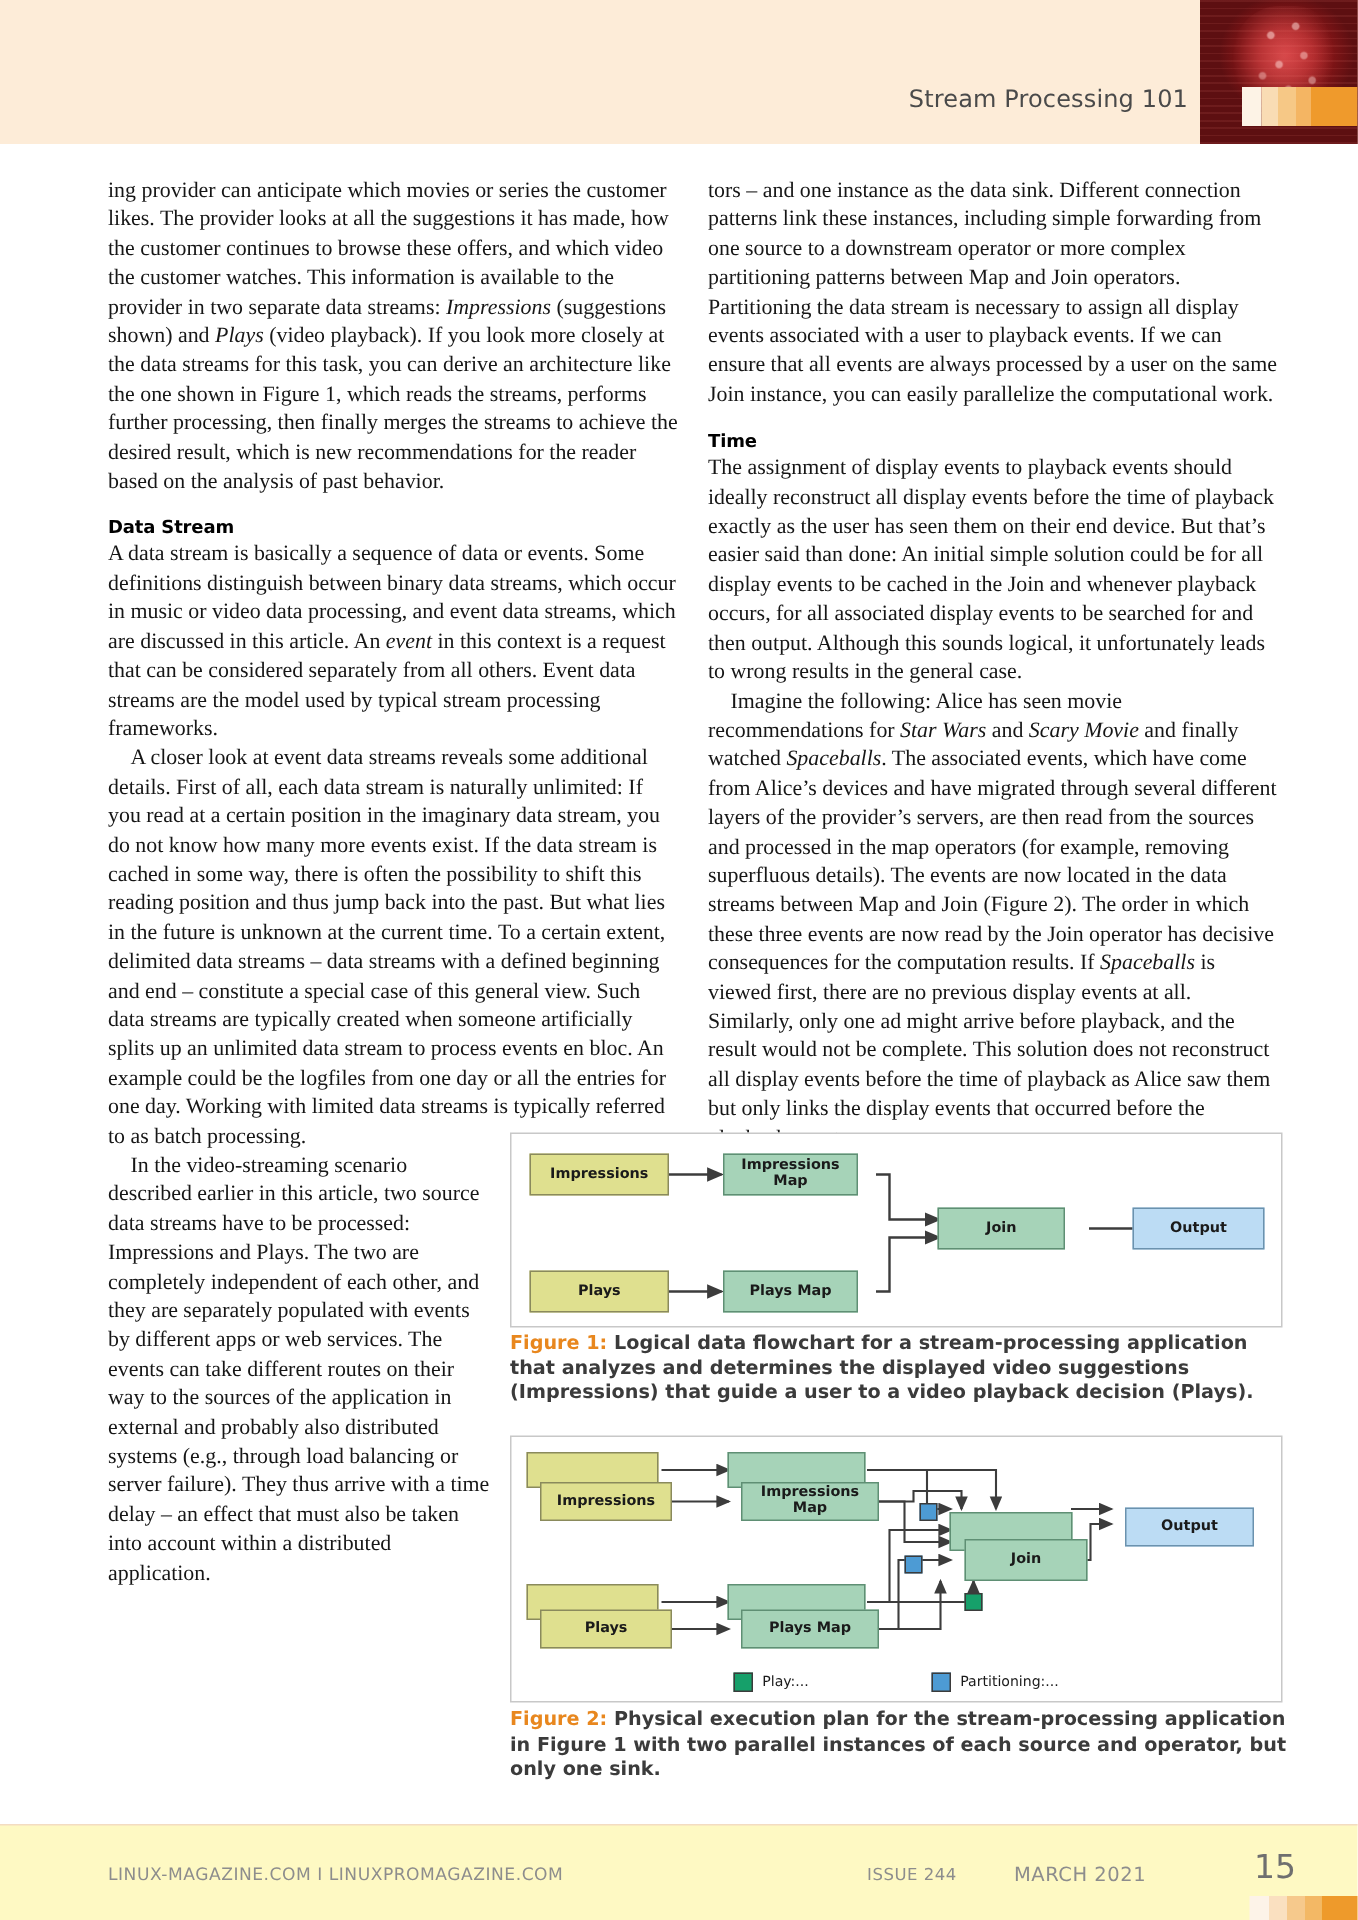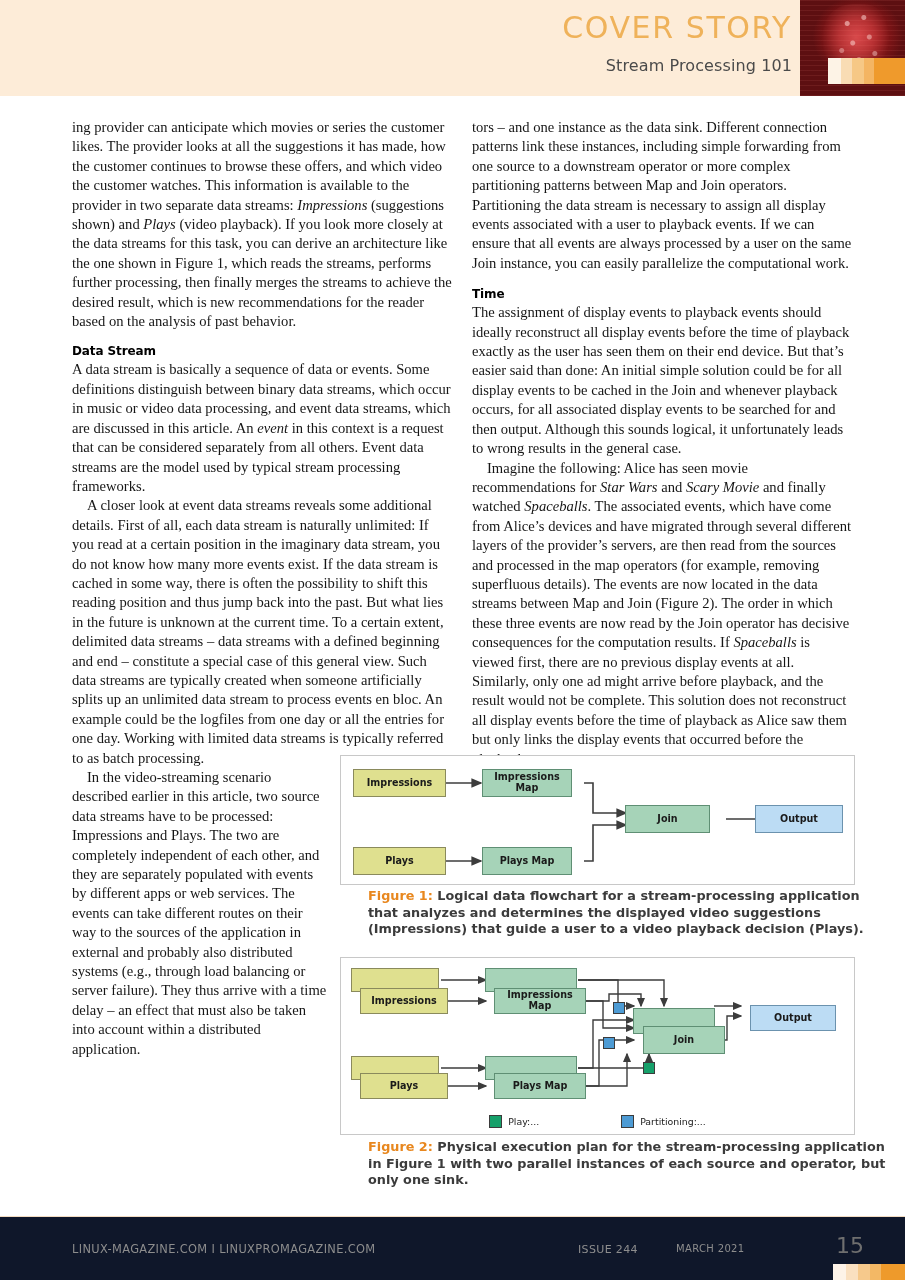--- a/index.html
+++ b/index.html
@@ -93,21 +93,21 @@
     background:#fff;
     box-sizing:border-box;
   }
   #figure1 { left:340px; top:755px; width:515px; height:130px; }
   #figure2 { left:340px; top:957px; width:515px; height:178px; }
 
   .fig-caption {
     position:absolute; width:518px;
     font-family:"DejaVu Sans", sans-serif;
     font-size:12.8px; line-height:16.6px;
-    font-weight:bold; color:#3b3b3b;margin-left:28px;
+    font-weight:bold; color:#3b3b3b;
   }
   #cap1 { left:340px; top:888px; }
   #cap2 { left:340px; top:1139px; }
   .fig-num { color:#e8871e; }
 
   .node {
     position:absolute; box-sizing:border-box;
     border:1px solid #6e6e6e;
     display:flex; align-items:center; justify-content:center;
     font-family:"DejaVu Sans", sans-serif;
@@ -131,55 +131,54 @@
     font-family:"DejaVu Sans", sans-serif; font-size:9.4px; color:#1a1a1a;
   }
   .legend-item { display:flex; align-items:center; gap:6px; }
   .legend-sw { width:11px; height:11px; border:1px solid #3b3b3b; display:block; }
 
   svg.wires { position:absolute; left:0; top:0; width:100%; height:100%; overflow:visible; }
 
   
   .footer {
     position:absolute; left:0; top:1216px; width:905px; height:64px;
-    background:#0f172a;
+    background:#fef9c3;
   }
   .footer-line {
     position:absolute; left:0; top:0; width:905px; height:1px; background:#f3dcc2;
   }
   .f-left {
     position:absolute; left:72px; top:26px;
     font-family:"DejaVu Sans", sans-serif;
     font-size:11.4px; color:#8d8d8d; letter-spacing:.35px;
   }
   .f-issue {
     position:absolute; left:578px; top:27px;
     font-family:"DejaVu Sans", sans-serif;
     font-size:11px; color:#8d8d8d; letter-spacing:.35px;
   }
   .f-date {
     position:absolute; left:676px; top:27px;
     font-family:"DejaVu Sans", sans-serif;
-    font-size:10px; color:#8d8d8d; letter-spacing:.35px;
+    font-size:13px; color:#8d8d8d; letter-spacing:.35px;
   }
   .f-page {
     position:absolute; left:836px; top:17px;
     font-family:"DejaVu Sans", sans-serif;
     font-size:22px; color:#6f6f6f;
   }
   .f-bars {
     position:absolute; left:833px; top:48px; width:72px; height:16px; display:flex;
   }
   .f-bars i { display:block; height:100%; }
 </style>
 </head>
 <body>
 
 <div class="header">
-  <div class="cover-story">COVER STORY</div>
   <div class="kicker">Stream Processing 101</div>
   <div class="header-graphic">
     <div class="hg-lines"></div>
     <div class="hg-face"></div>
     <div class="hg-bars">
       <i style="width:13px;background:#fdf3e6"></i>
       <i style="width:11px;background:#f9dcb4"></i>
       <i style="width:12px;background:#f6c886"></i>
       <i style="width:10px;background:#f4b563"></i>
       <i style="width:31px;background:#ef9a2c"></i>

